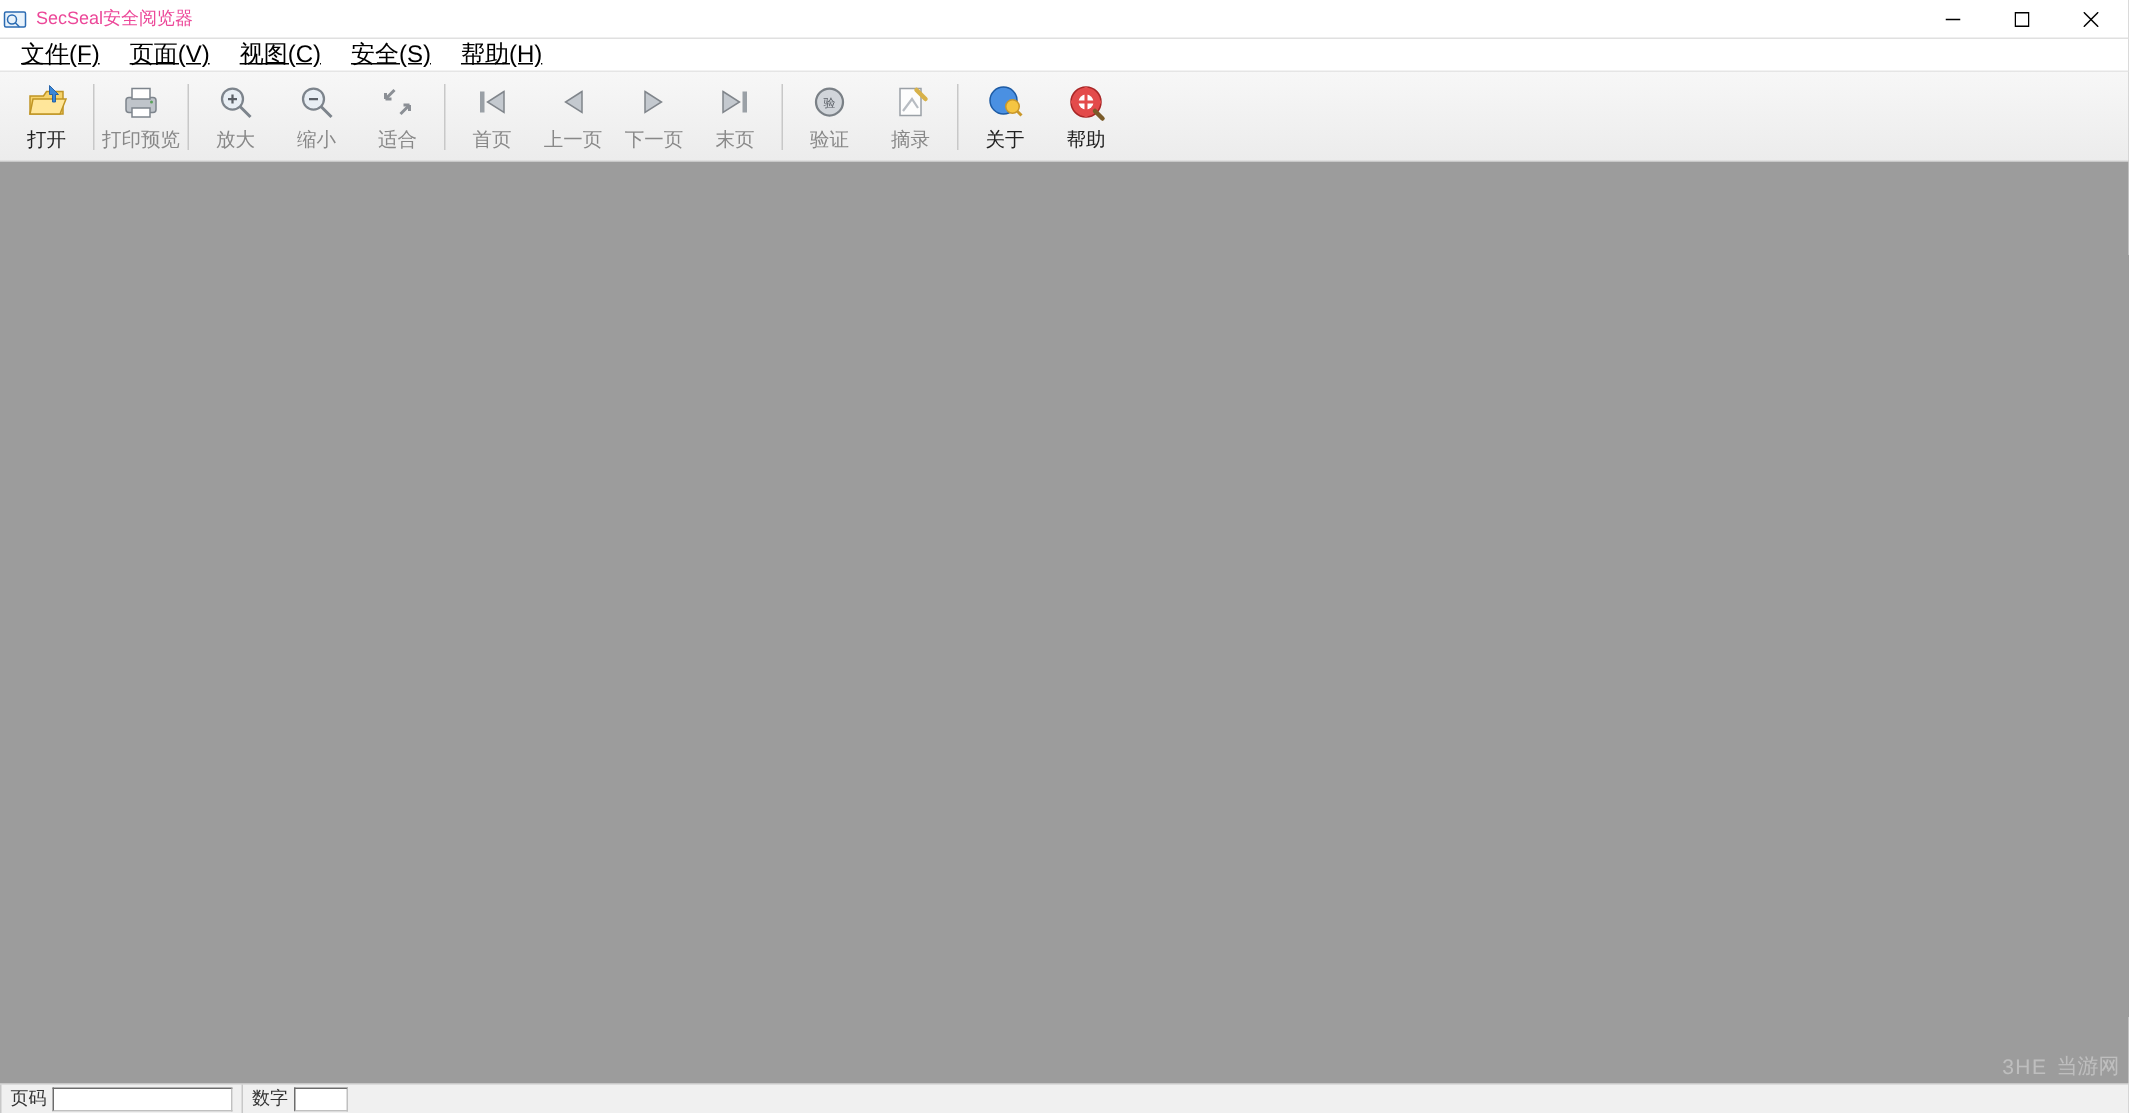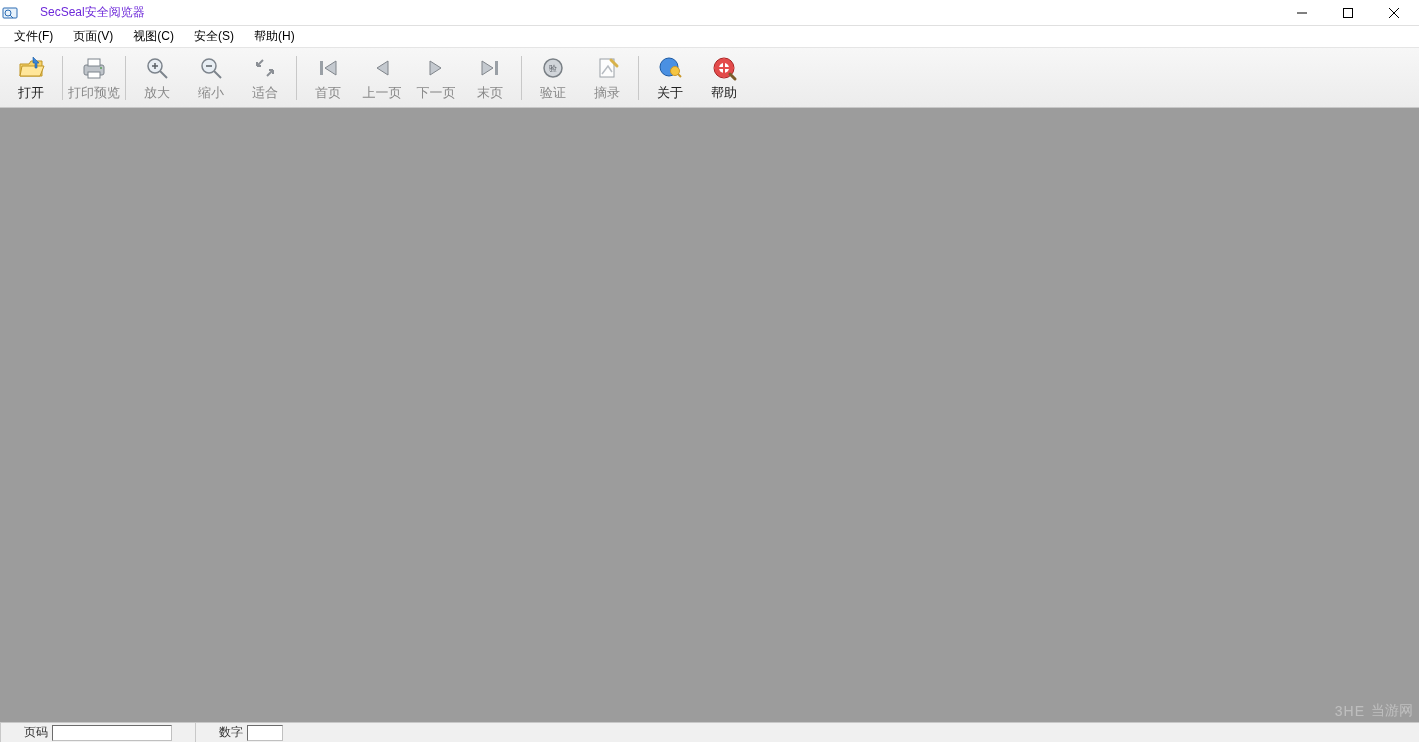--- a/index.html
+++ b/index.html
@@ -22,23 +22,22 @@
     padding: 0 2px;
     border-bottom: 1px solid #e0e0e0;
   }
   .titlebar .app-icon {
     width: 16px; height: 16px;
     margin-right: 6px;
     display: inline-flex;
   }
   .titlebar .title-text {
     flex: 0 0 auto;
-    color: #6d28d9;
+    color: #ec4899;
     font-size: 12px;
-    margin-left: 16px;
   }
   .titlebar .spacer { flex: 1; }
   .window-controls { display: flex; }
   .window-controls .wc {
     width: 46px; height: 26px;
     display: flex; align-items: center; justify-content: center;
     cursor: pointer;
   }
   .window-controls svg { width: 10px; height: 10px; stroke: #000; stroke-width: 1; fill: none; }
 
@@ -47,22 +46,23 @@
     height: 22px;
     background: #ffffff;
     display: flex;
     align-items: center;
     padding: 0 4px;
     border-bottom: 1px solid #e5e5e5;
   }
   .menubar .menu-item {
     padding: 2px 10px;
     cursor: pointer;
-    font-size: 12px;
+    font-size: 16px;
     color: #000;
+    text-decoration: underline;
   }
 
   
   .toolbar {
     height: 60px;
     background: linear-gradient(#f7f7f7, #ececec);
     border-bottom: 1px solid #c8c8c8;
     display: flex;
     align-items: center;
     padding: 0 4px;
@@ -128,21 +128,21 @@
     align-items: center;
     font-size: 12px;
     color: #333;
   }
   .statusbar .status-left {
     padding-left: 4px;
     flex: 1;
   }
   .status-panel {
     border-left: 1px solid #c8c8c8;
-    padding: 0 23px;
+    padding: 0 6px;
     height: 100%;
     display: flex;
     align-items: center;
   }
   .panel-input {
     width: 60px; height: 16px; border: 1px inset #c0c0c0;
     background: #fff;
     margin-left: 4px;
     font-size: 11px;
     padding: 0 2px;

